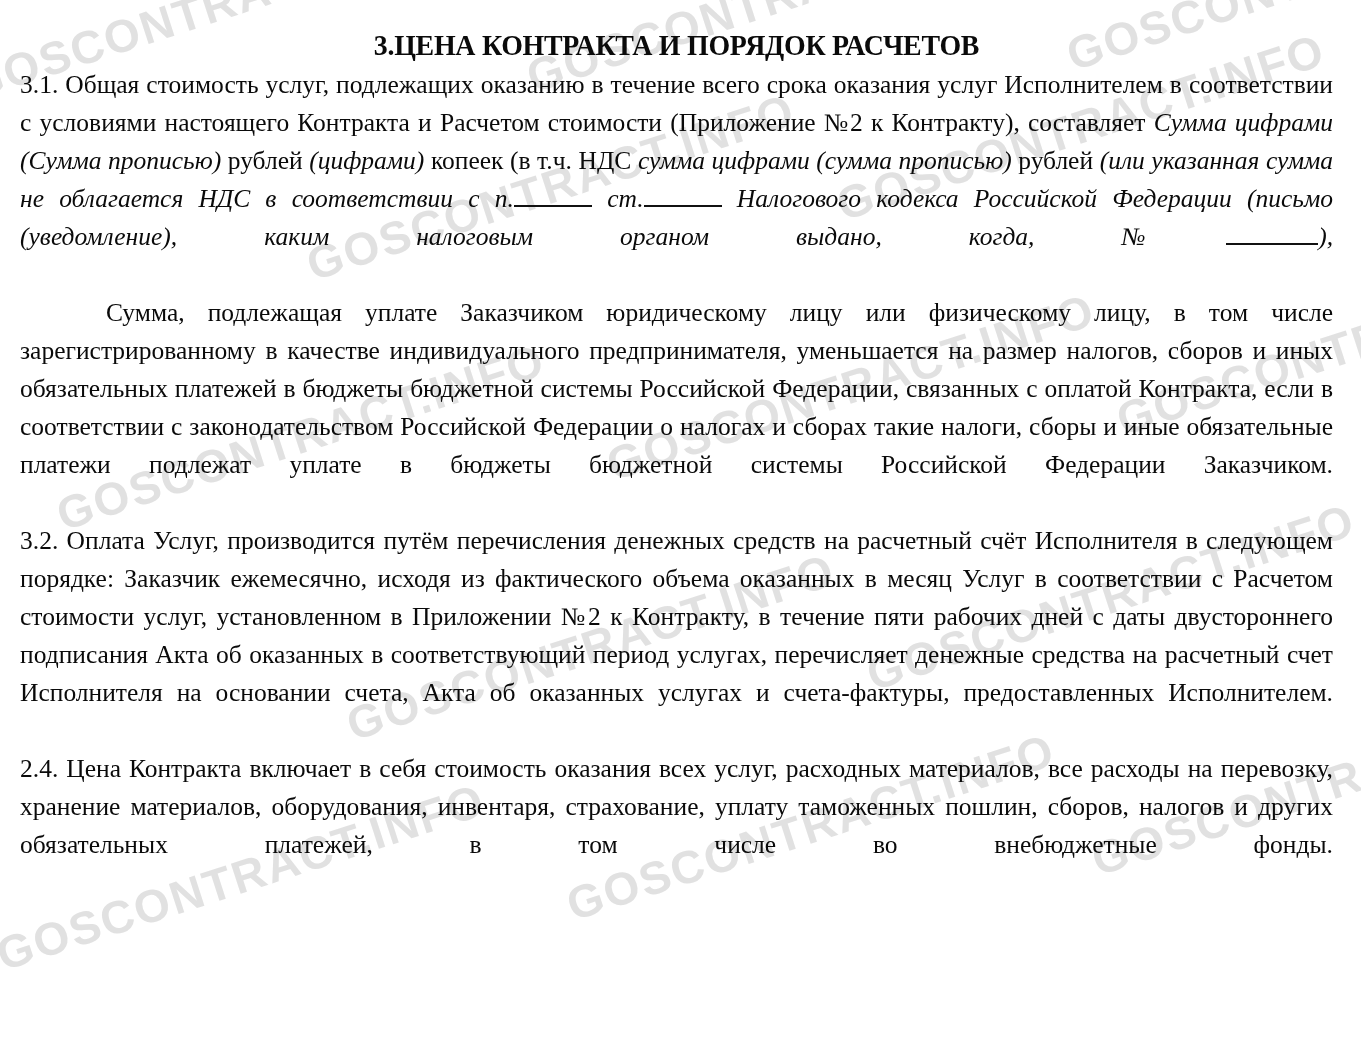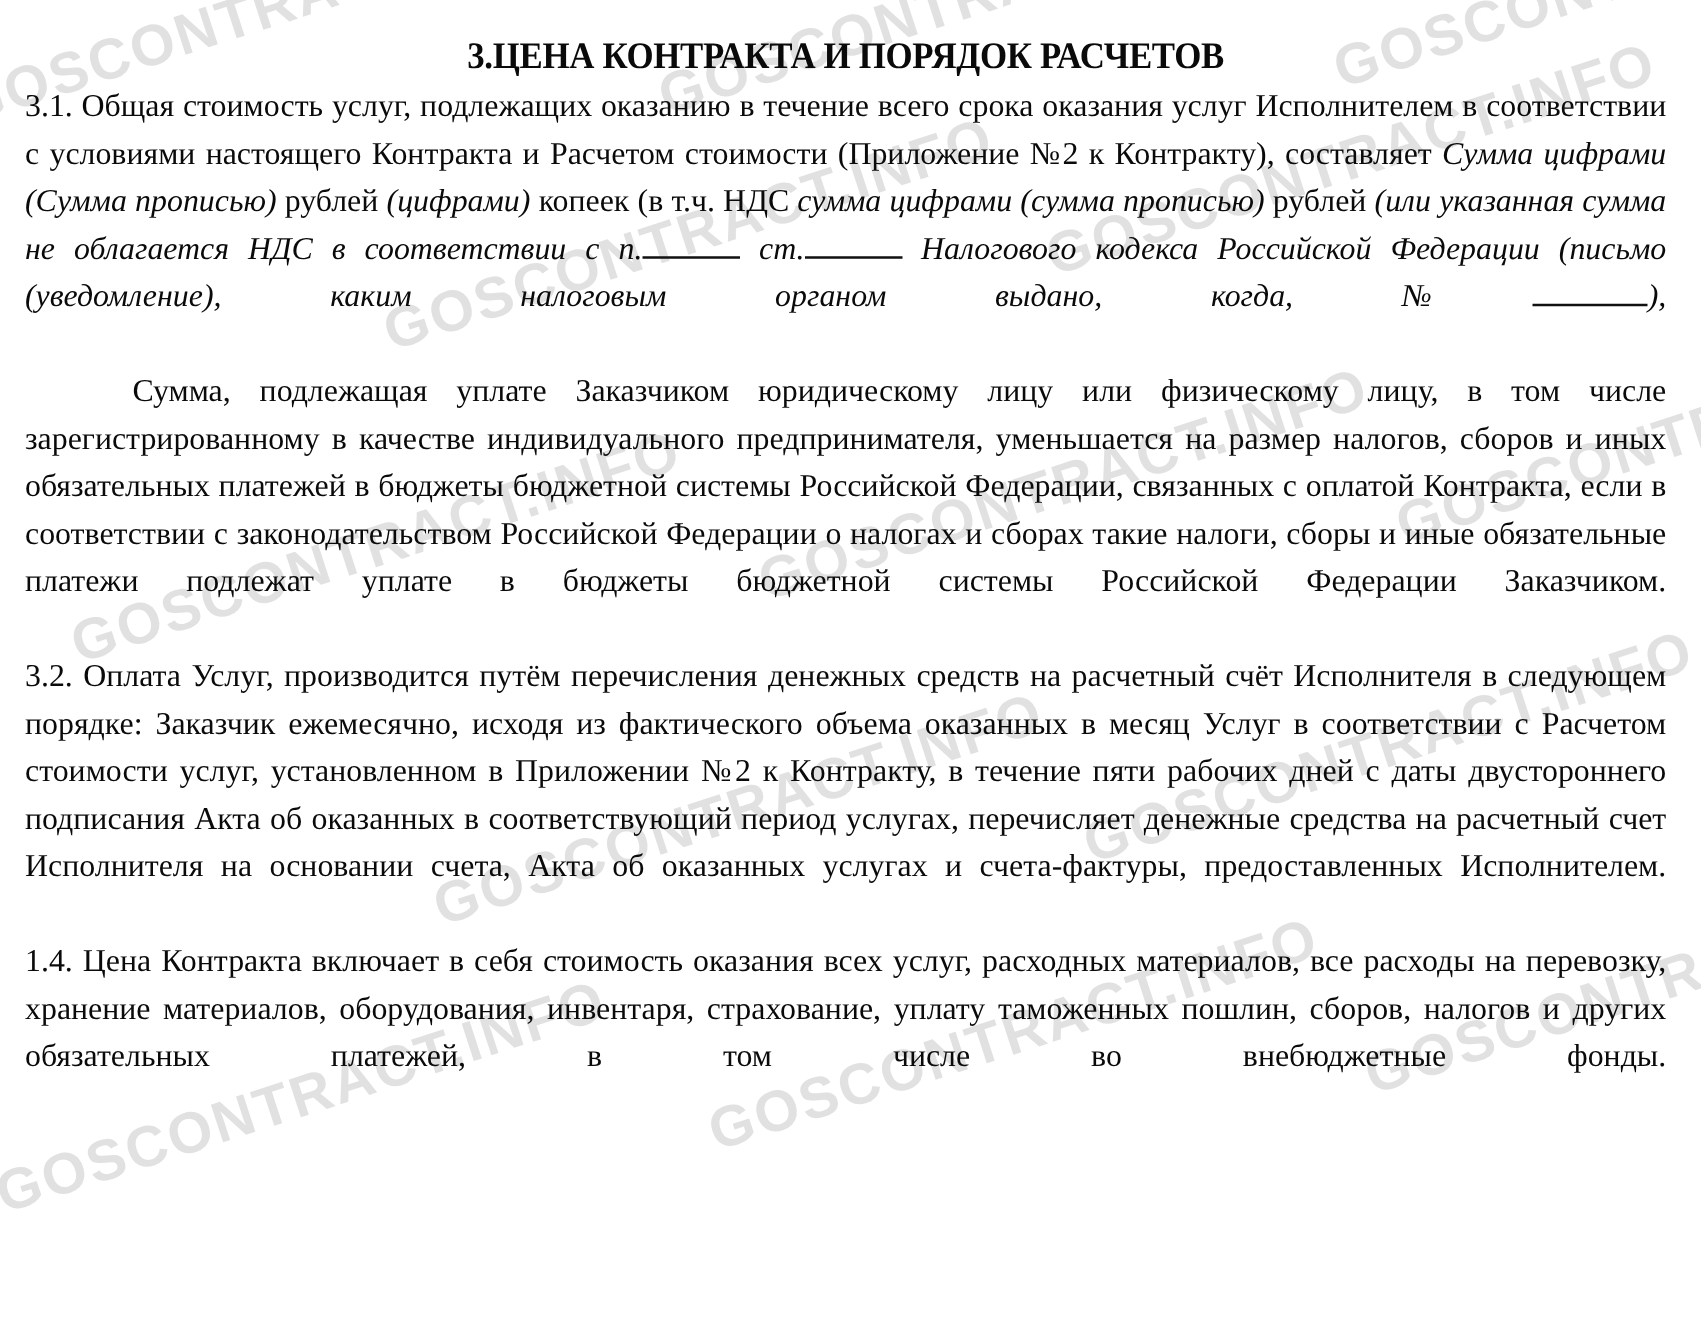--- a/index.html
+++ b/index.html
@@ -128,16 +128,16 @@
   <div class="content">
 
     <h1 class="doc-title">3.ЦЕНА КОНТРАКТА И ПОРЯДОК РАСЧЕТОВ</h1>
 
     <p class="para"><span class="num">3.1.</span><span> Общая стоимость услуг, подлежащих оказанию в течение всего срока оказания  услуг Исполнителем в соответствии с условиями настоящего Контракта и Расчетом стоимости (Приложение №2 к Контракту), составляет </span><span class="it">Сумма цифрами (Сумма прописью)</span><span> рублей </span><span class="it">(цифрами)</span><span> копеек (в т.ч. НДС </span><span class="it">сумма цифрами (сумма прописью)</span><span> рублей </span><span class="it">(или указанная сумма не облагается НДС в соответствии с п.</span><span class="blank w-sm"></span><span class="it"> ст.</span><span class="blank w-sm"></span><span class="it"> Налогового кодекса Российской Федерации (письмо (уведомление), </span><span class="it-u">каким</span><span class="it"> налоговым органом выдано, когда, №</span><span class="blank w-md"></span><span class="it">),</span></p>
 
     <p class="para indent">Сумма, подлежащая уплате Заказчиком юридическому лицу или физическому лицу, в том числе зарегистрированному в качестве индивидуального предпринимателя, уменьшается на размер налогов, сборов и иных обязательных платежей в бюджеты бюджетной системы Российской Федерации, связанных с оплатой Контракта, если в соответствии с законодательством Российской Федерации о налогах и сборах такие налоги, сборы и иные обязательные платежи подлежат уплате в бюджеты бюджетной системы Российской Федерации Заказчиком.</p>
 
     <p class="para"><span class="num">3.2.</span><span> Оплата   Услуг, производится путём перечисления денежных средств на расчетный счёт Исполнителя в следующем порядке: Заказчик ежемесячно, исходя из фактического объема оказанных в месяц Услуг в соответствии с Расчетом стоимости услуг, установленном в Приложении №2 к Контракту, в течение пяти рабочих дней с даты двустороннего подписания Акта об оказанных в соответствующий период услугах, перечисляет денежные средства на расчетный счет Исполнителя на основании счета, Акта об оказанных услугах и счета-фактуры, предоставленных Исполнителем.</span></p>
 
-    <p class="para"><span class="num">1.4.</span><span> Цена Контракта включает в себя стоимость оказания всех услуг, расходных материалов, все расходы на перевозку, хранение материалов, оборудования, инвентаря, страхование, уплату таможенных пошлин, сборов, налогов и других обязательных платежей, в том числе во внебюджетные фонды.</span></p>
+    <p class="para"><span class="num">2.4.</span><span> Цена Контракта включает в себя стоимость оказания всех услуг, расходных материалов, все расходы на перевозку, хранение материалов, оборудования, инвентаря, страхование, уплату таможенных пошлин, сборов, налогов и других обязательных платежей, в том числе во внебюджетные фонды.</span></p>
 
   </div>
 </div>
 
 </body></html>

